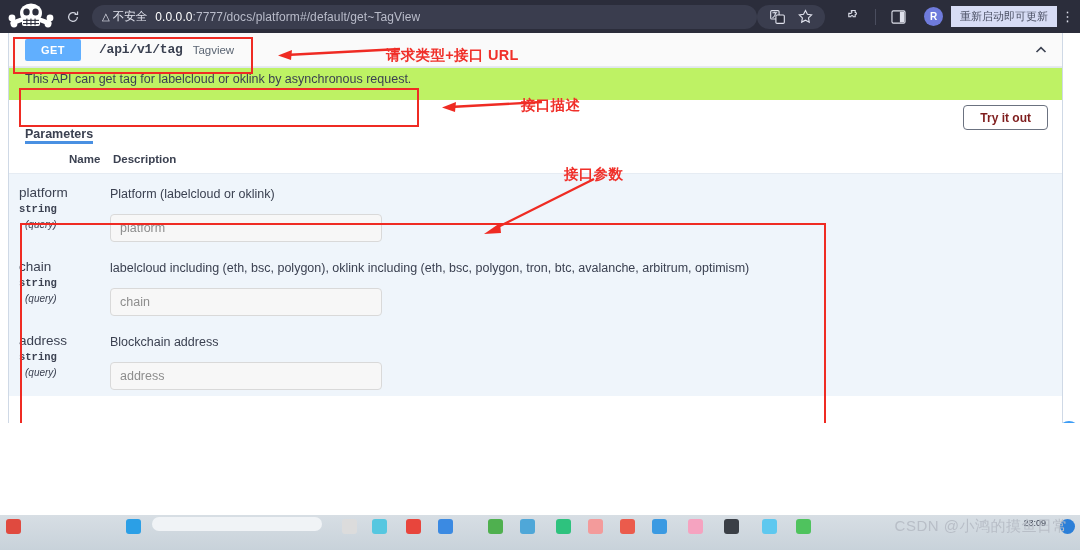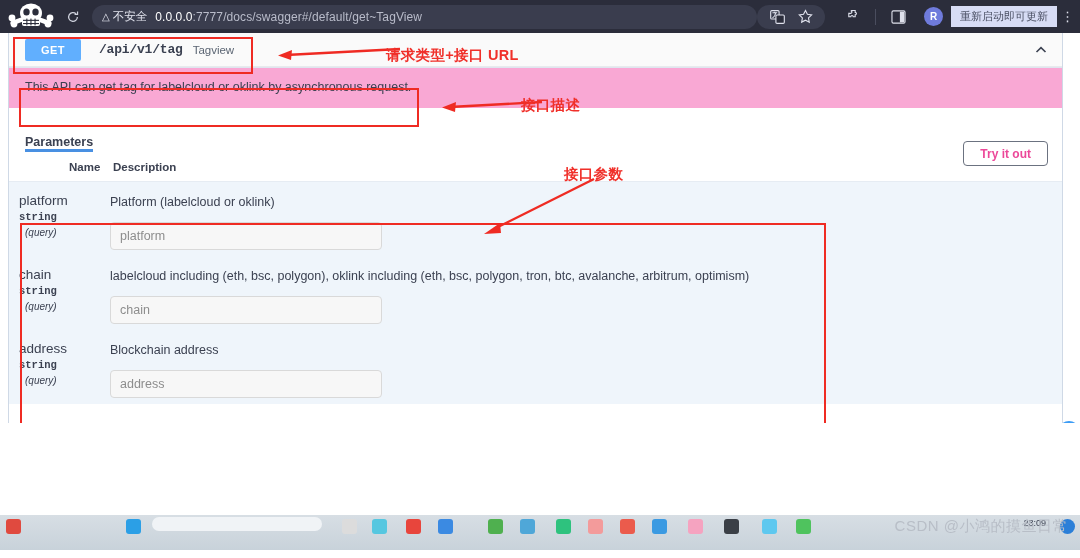--- a/index.html
+++ b/index.html
@@ -131,23 +131,23 @@
     width: 14px; height: 14px;
     color: #3b4151;
   }
   .op-body {
     background: #fbfcfe;
     border-top: 1px solid #dfe6f0;
   }
 
   
   .op-desc {
-    padding: 12px 0 14px 16px;
+    padding: 4px 0 14px 16px;
     font-size: 12.5px; color: #3b4151;
-    background: #f9a8d4;
+    background: #bef264;
   }
   .desc-inner { display: inline-block; }
 
   
   .params-wrap { background: #ffffff; }
   .params-head {
     position: relative;
     height: 44px;
     padding-left: 16px;
     display: flex; align-items: flex-end;
@@ -155,25 +155,24 @@
   .tab-parameters {
     font-size: 12.5px; font-weight: bold; color: #3b4151;
     border-bottom: 3px solid #4990e2;
   }
   .try-btn {
     position: absolute; right: 14px; top: 5px;
     height: 25px; padding: 0 16px;
     background: #ffffff;
     border: 1.5px solid #6b7280;
     border-radius: 4px;
-    font-size: 12px; font-weight: bold; color: #ec4899;
+    font-size: 12px; font-weight: bold; color: #7f1d1d;
     display: flex; align-items: center; justify-content: center;
     font-family: "Liberation Sans", sans-serif;
     cursor: pointer;
-    margin-top: 28px;
   }
   .th-row {
     height: 30px;
     display: flex; align-items: center;
     padding-left: 26px;
     border-bottom: 1px solid #e6ecf3;
   }
   .th-name { width: 78px; font-size: 11.5px; font-weight: bold; color: #3b4151; padding-left: 34px; }
   .th-desc { font-size: 11.5px; font-weight: bold; color: #3b4151; }
 
@@ -317,21 +316,21 @@
       <path d="M13 8a5 5 0 1 1-1.6-3.7"></path>
       <path d="M13.2 1.6V5h-3.4"></path>
     </svg>
   </div>
 
   <div class="omnibox">
     <div class="not-secure">
       <span class="warn-tri">△</span>
       <span>不安全</span>
     </div>
-    <div class="url-text"><span class="url-host">0.0.0.0</span><span class="url-rest">:7777/docs/swagger#/default/get~TagView</span></div>
+    <div class="url-text"><span class="url-host">0.0.0.0</span><span class="url-rest">:7777/docs/platform#/default/get~TagView</span></div>
   </div>
 
   <div class="chrome-right">
     <div class="chip">
       <span class="ic">
         <svg width="15" height="14" viewBox="0 0 16 15" fill="none" stroke="#dfe1ec" stroke-width="1.2">
           <rect x="0.7" y="0.7" width="9" height="9" rx="1.2"></rect>
           <rect x="6.3" y="5.3" width="9" height="9" rx="1.2" fill="#2b2d3b"></rect>
           <path d="M2.6 3h5M5 2v1M6 3s-.4 4-3.4 5.2" stroke-width="1.1"></path>
         </svg>

